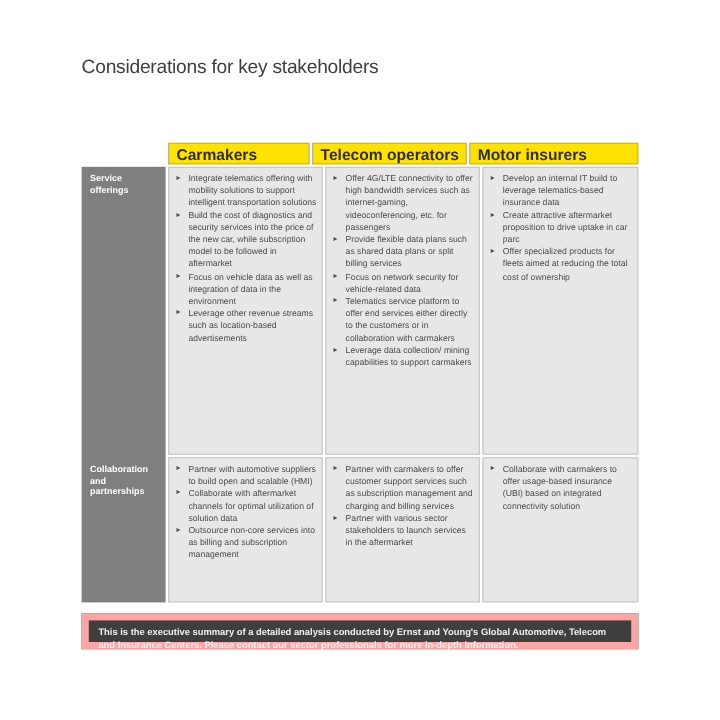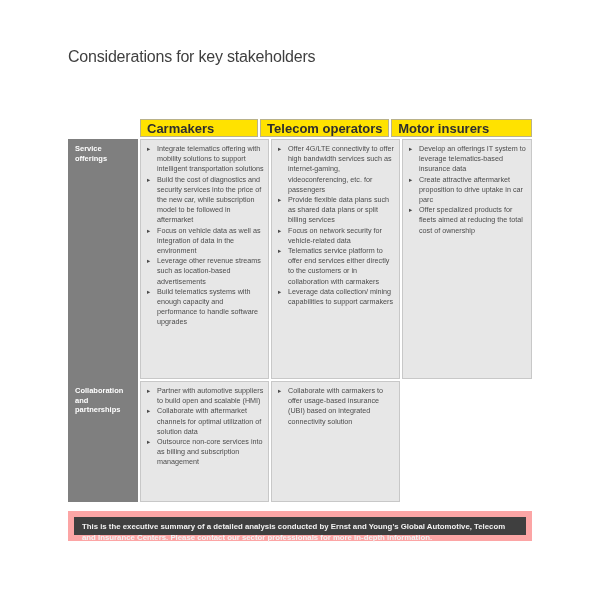--- a/index.html
+++ b/index.html
@@ -123,44 +123,49 @@
       <div class="label-cell r1">Collaboration and partnerships</div>
     </div>
 
     <div class="data-grid">
       <div class="data-cell">
         <ul class="bullet-list">
             <li>Integrate telematics offering with mobility solutions to support intelligent transportation solutions</li>
             <li>Build the cost of diagnostics and security services into the price of the new car, while subscription model to be followed in aftermarket</li>
             <li>Focus on vehicle data as well as integration of data in the environment</li>
             <li>Leverage other revenue streams such as location-based advertisements</li>
-            <li>Build telematics systems with enough capacity and performance to handle software upgrades</li>
           </ul>
       </div>
       <div class="data-cell">
         <ul class="bullet-list">
             <li>Offer 4G/LTE connectivity to offer high bandwidth services such as internet-gaming, videoconferencing, etc. for passengers</li>
             <li>Provide flexible data plans such as shared data plans or split billing services</li>
             <li>Focus on network security for vehicle-related data</li>
             <li>Telematics service platform to offer end services either directly to the customers or in collaboration with carmakers</li>
             <li>Leverage data collection/ mining capabilities to support carmakers</li>
           </ul>
       </div>
       <div class="data-cell">
         <ul class="bullet-list">
-            <li>Develop an offerings IT system to leverage telematics-based insurance data</li>
+            <li>Develop an internal IT build to leverage telematics-based insurance data</li>
             <li>Create attractive aftermarket proposition to drive uptake in car parc</li>
             <li>Offer specialized products for fleets aimed at reducing the total cost of ownership</li>
           </ul>
       </div>
       <div class="data-cell">
         <ul class="bullet-list">
             <li>Partner with automotive suppliers to build open and scalable (HMI)</li>
             <li>Collaborate with aftermarket channels for optimal utilization of solution data</li>
             <li>Outsource non-core services into as billing and subscription management</li>
+          </ul>
+      </div>
+      <div class="data-cell">
+        <ul class="bullet-list">
+            <li>Partner with carmakers to offer customer support services such as subscription management and charging and billing services</li>
+            <li>Partner with various sector stakeholders to launch services in the aftermarket</li>
           </ul>
       </div>
       <div class="data-cell">
         <ul class="bullet-list">
             <li>Collaborate with carmakers to offer usage-based insurance (UBI) based on integrated connectivity solution</li>
           </ul>
       </div>
     </div>
   </div>
 

